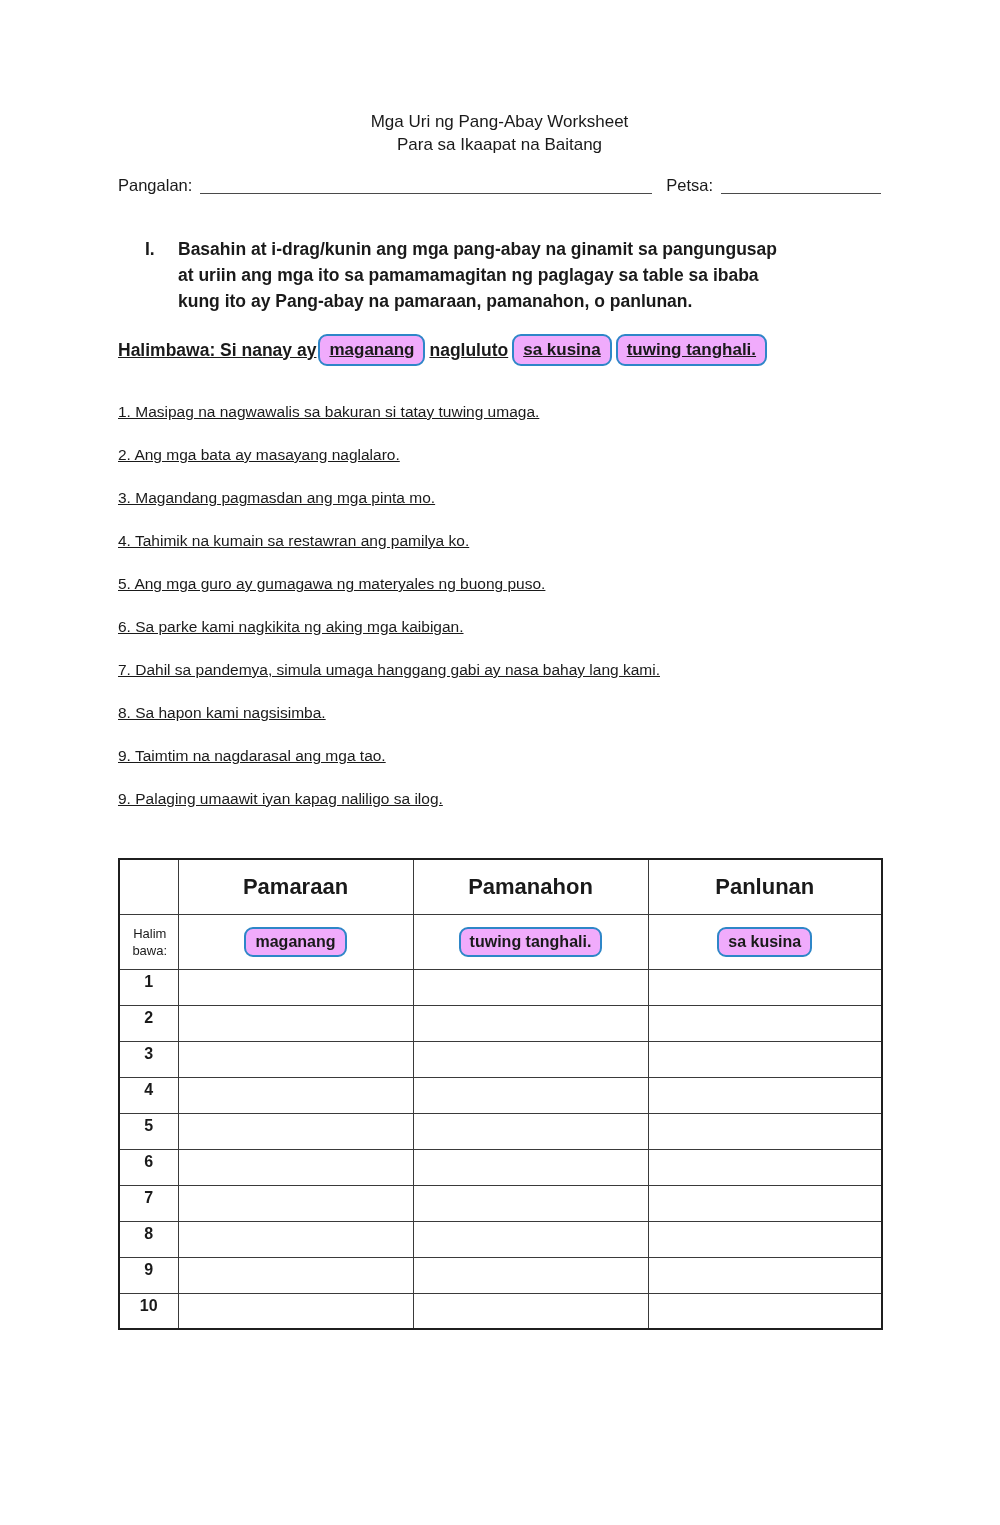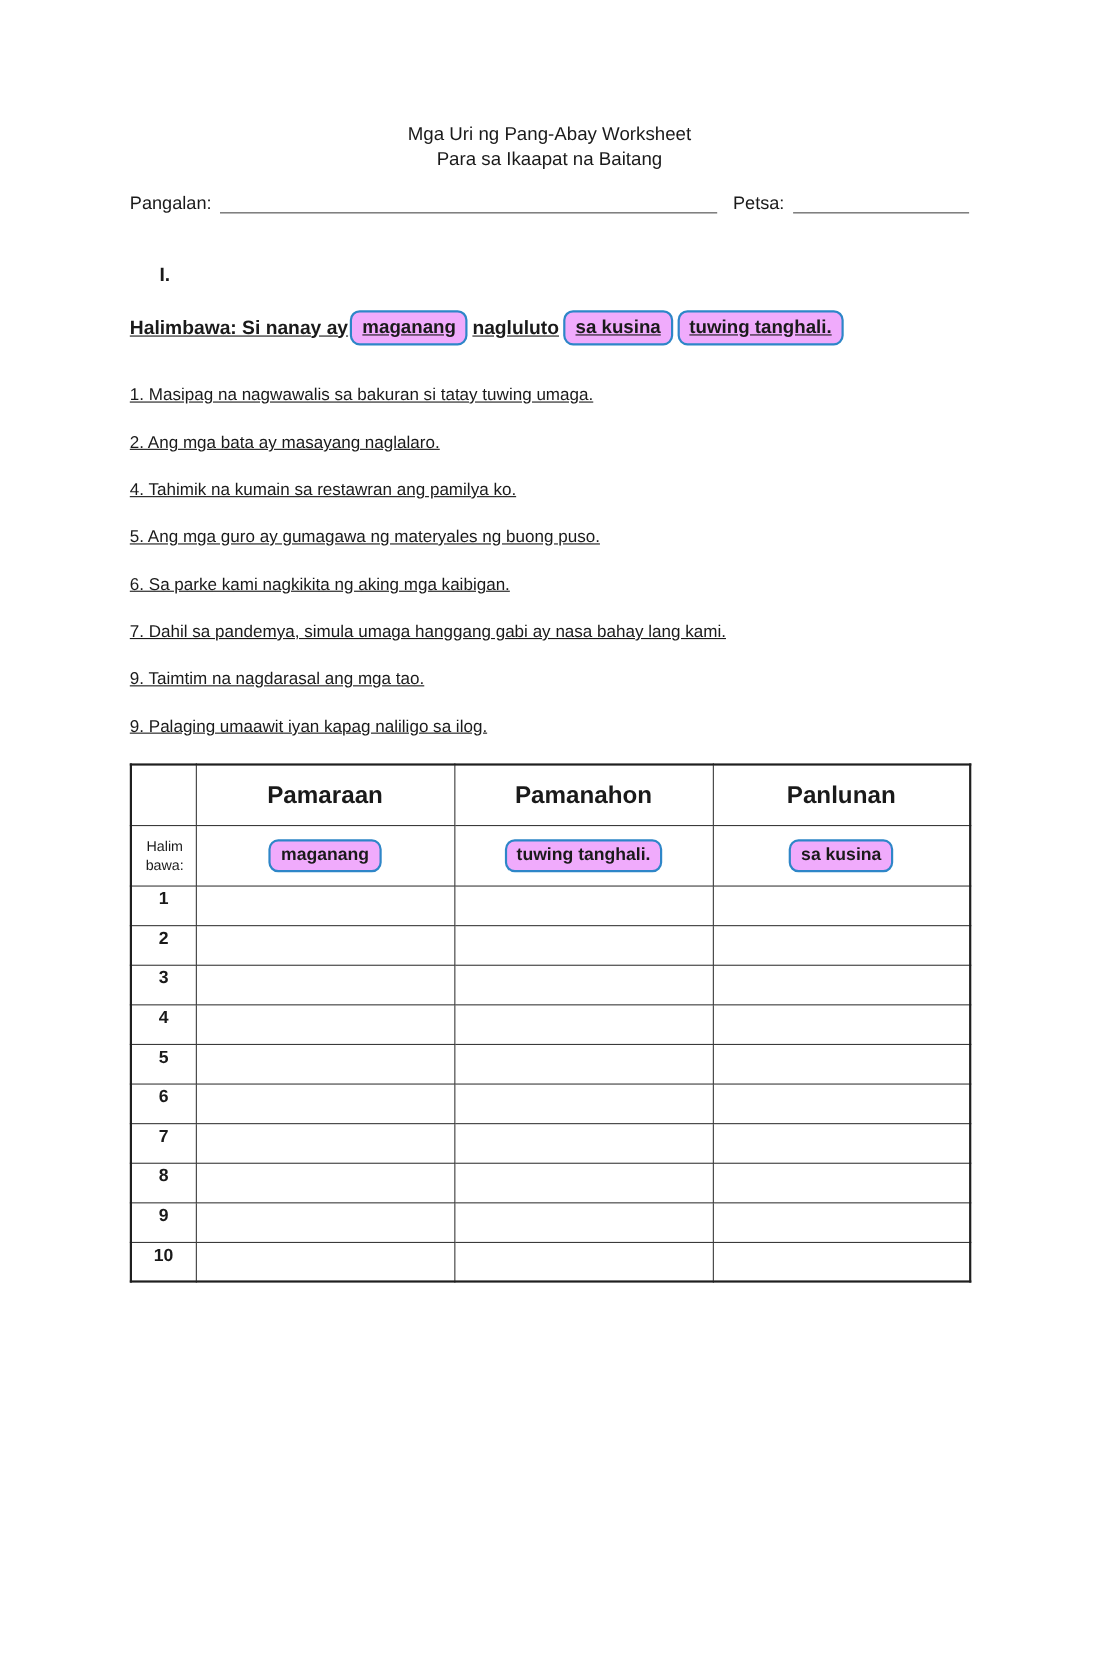--- a/index.html
+++ b/index.html
@@ -79,21 +79,21 @@
   .sentences { margin-top: 36px; text-decoration: underline; }
   .sentences p {
     font-size: 15.5px;
     font-weight: 400;
     line-height: 19px;
     margin-bottom: 24px;
   }
 
   
   table.classify {
-    margin-top: 24px;
+    margin-top: 50px;
     width: 763px;
     border-collapse: collapse;
     table-layout: fixed;
     border: 2px solid #1f1f1f;
   }
   table.classify th, table.classify td {
     border: 1.6px solid #3a3a3a;
     background: #ffffff;
   }
   th.col-head {
@@ -134,37 +134,44 @@
 
   <div class="name-row">
     <span>Pangalan:</span>
     <span class="fill-line name-line"></span>
     <span class="date-label">Petsa:</span>
     <span class="fill-line date-line"></span>
   </div>
 
   <div class="instruction">
     <div class="instr-numeral">I.</div>
+    <div class="instr-text">
+      <div>Basahin at i-drag/kunin ang mga pang-abay na ginamit sa pangungusap</div>
+      <div>at uriin ang mga ito sa pamamamagitan ng paglagay sa table sa ibaba</div>
+      <div>kung ito ay Pang-abay na pamaraan, pamanahon, o panlunan.</div>
+    </div>
   </div>
 
   <div class="example-row">
     <span>Halimbawa: Si nanay ay</span>
     <span class="chip">maganang</span>
     <span class="example-between">nagluluto</span>
     <span class="chip">sa kusina</span>
     <span class="chip">tuwing tanghali.</span>
   </div>
 
   <div class="sentences">
     <p>1. Masipag na nagwawalis sa bakuran si tatay tuwing umaga.</p>
     <p>2. Ang mga bata ay masayang naglalaro.</p>
+    <p>3. Magandang pagmasdan ang mga pinta mo.</p>
     <p>4. Tahimik na kumain sa restawran ang pamilya ko.</p>
     <p>5. Ang mga guro ay gumagawa ng materyales ng buong puso.</p>
     <p>6. Sa parke kami nagkikita ng aking mga kaibigan.</p>
     <p>7. Dahil sa pandemya, simula umaga hanggang gabi ay nasa bahay lang kami.</p>
+    <p>8. Sa hapon kami nagsisimba.</p>
     <p>9. Taimtim na nagdarasal ang mga tao.</p>
     <p>9. Palaging umaawit iyan kapag naliligo sa ilog.</p>
   </div>
 
   <table class="classify">
     <colgroup>
       <col style="width:59px">
       <col style="width:235px">
       <col style="width:235px">
       <col style="width:234px">

